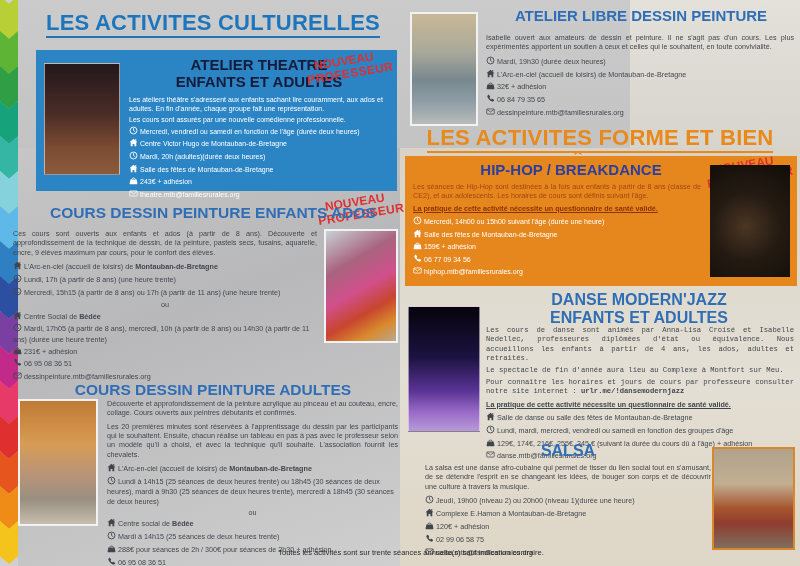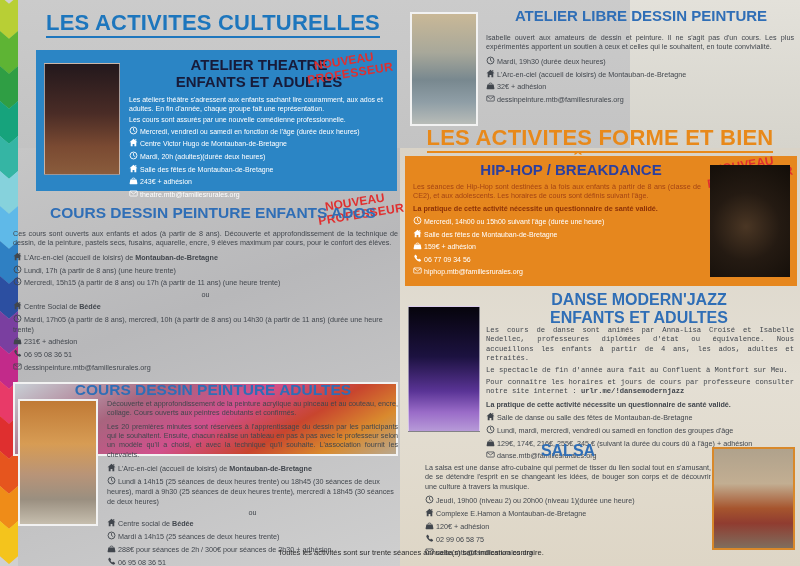--- a/index.html
+++ b/index.html
@@ -30,39 +30,39 @@
   .badge span{display:block;}
   .badge span:last-child{margin-left:9px;letter-spacing:.4px;}
 
   
   .content{color:#41464d;font-size:7.2px;line-height:1.3;}
   .content p{margin:0 0 4px 0;text-align:justify;}
   .drow{margin:1.5px 0;}
   .drow.sep{text-align:center;margin:1px 0;}
   .dicon{display:inline-block;width:11px;vertical-align:-1px;}
   .dicon svg{width:9px;height:9px;display:inline-block;}
-  .note{font-weight:bold;margin:3px 0 3px 0;}
+  .note{font-weight:bold;margin:3px 0 3px 0;text-decoration:underline;}
 
   .photo{box-sizing:border-box;}
 
   
   #theatre-box{position:absolute;left:36px;top:50px;width:361px;height:141px;background:#2b85c5;display:flex;gap:9px;padding:6px 8px;box-sizing:border-box;}
   #theatre-photo{flex:0 0 76px;height:112px;margin-top:7px;border:1px solid rgba(255,255,255,.55);
     background:linear-gradient(180deg,#23181c 0%,#4a2c26 45%,#7a4a32 75%,#8a5c3c 100%);}
   #theatre-right{flex:1;position:relative;}
   #theatre-title{color:#171b3a;font-weight:bold;font-size:15px;text-align:center;line-height:1.12;margin-top:1px;}
   #theatre-badge{position:absolute;right:-4px;top:-1px;}
   #theatre-right .content{color:#fff;margin-top:4px;}
   #theatre-right .content p{text-align:left;margin-bottom:2px;font-size:7px;}
   #theatre-right .drow{font-size:7px;}
 
   
   #sec2-badge{position:absolute;left:308px;top:196px;}
   #sec2-title{left:24px;top:204px;width:378px;font-size:15.5px;}
-  #sec2-body{position:absolute;left:13px;top:229px;width:385px;display:flex;gap:7px;flex-direction:column;}
+  #sec2-body{position:absolute;left:13px;top:229px;width:385px;display:flex;gap:7px;}
   #sec2-content{flex:1;}
   #dessin-enfants-photo{flex:0 0 74px;height:114px;border:2px solid #f2f2f2;
     background:linear-gradient(150deg,#c8d0d6 0%,#a8647e 30%,#d1508c 52%,#c8452e 70%,#d98a2e 85%,#b8a890 100%);}
 
   
   #sec3-title{left:24px;top:381px;width:378px;font-size:15.5px;}
   #sec3-body{position:absolute;left:18px;top:399px;width:380px;display:flex;gap:9px;}
   #dessin-adultes-photo{flex:0 0 80px;height:127px;border:2px solid #f2f2f2;
     background:linear-gradient(180deg,#c07a36 0%,#d79c54 35%,#b89478 60%,#9a8f80 80%,#c6beae 100%);}
   #sec3-content{flex:1;}
@@ -274,20 +274,23 @@
             </svg></span><span>Mardi, 19h30 (durée deux heures)</span></div>
         <div class="drow"><span class="dicon"><svg viewBox="0 0 12 12">
               <path d="M6 1 11.3 5.7H9.7V11H7.2V8H4.8V11H2.3V5.7H.7Z" fill="currentColor"></path>
               <rect x="8.3" y="1.5" width="1.4" height="2.1" fill="currentColor"></rect>
             </svg></span><span>L'Arc-en-ciel (accueil de loisirs) de Montauban-de-Bretagne</span></div>
         <div class="drow"><span class="dicon"><svg viewBox="0 0 12 12">
               <path d="M3.6 4.6C3.6 2.1 8.4 2.1 8.4 4.6" fill="none" stroke="currentColor" stroke-width="1.1"></path>
               <path d="M1.8 4.5h8.4l1 5.6c.1.5-.3.9-.8.9H1.6c-.5 0-.9-.4-.8-.9z" fill="currentColor"></path>
             </svg></span><span>32€ + adhésion</span></div>
         <div class="drow"><span class="dicon"><svg viewBox="0 0 12 12">
+              <path d="M2.9 1.3c.4-.4 1.1-.3 1.4.2l1 1.5c.3.4.2 1-.1 1.4l-.5.5c.4 1 1.3 1.9 2.3 2.3l.5-.5c.4-.4 1-.4 1.4-.1l1.5 1c.5.3.6 1 .2 1.4l-.7.7c-.4.4-1 .6-1.6.4C6 9.4 2.6 6 1.8 3.6c-.2-.6 0-1.2.4-1.6z" fill="currentColor"></path>
+            </svg></span><span>06 84 79 35 65</span></div>
+        <div class="drow"><span class="dicon"><svg viewBox="0 0 12 12">
               <rect x="1" y="2.6" width="10" height="6.8" rx=".7" fill="none" stroke="currentColor" stroke-width="1"></rect>
               <path d="M1.4 3.2 6 6.6l4.6-3.4" fill="none" stroke="currentColor" stroke-width="1"></path>
             </svg></span><span>dessinpeinture.mtb@famillesrurales.org</span></div>
       </div>
   </div>
 
   <div class="main-heading" id="h-forme"><span>LES ACTIVITES FORME ET BIEN ÊTRE</span></div>
 
   <div id="hip-box">
     <div id="hip-title">HIP-HOP / BREAKDANCE</div>
@@ -326,21 +329,21 @@
   </div>
 
   <div class="sec-title" id="jazz-title">
     <div>DANSE MODERN'JAZZ</div>
     <div>ENFANTS ET ADULTES</div>
   </div>
   <div class="photo" id="modernjazz-photo"></div>
   <div class="content" id="jazz-content">
     <div>
         <p>Les cours de danse sont animés par Anna-Lisa Croisé et Isabelle Nedellec, professeures diplômées d'état ou équivalence. Nous accueillons les enfants à partir de 4 ans, les ados, adultes et retraités.</p>
-        <p>Le spectacle de fin d'année aura fait au Confluent à Montfort sur Meu.</p>
+        <p>Le spectacle de fin d'année aura lieu au Complexe à Montfort sur Meu.</p>
         <p>Pour connaître les horaires et jours de cours par professeure consulter notre site internet : <b>urlr.me/!dansemodernjazz</b></p>
       </div>
     <div class="note">La pratique de cette activité nécessite un questionnaire de santé validé.</div>
     <div>
         <div class="drow"><span class="dicon"><svg viewBox="0 0 12 12">
               <path d="M6 1 11.3 5.7H9.7V11H7.2V8H4.8V11H2.3V5.7H.7Z" fill="currentColor"></path>
               <rect x="8.3" y="1.5" width="1.4" height="2.1" fill="currentColor"></rect>
             </svg></span><span>Salle de danse ou salle des fêtes de Montauban-de-Bretagne</span></div>
         <div class="drow"><span class="dicon"><svg viewBox="0 0 12 12">
               <circle cx="6" cy="6" r="4.6" fill="none" stroke="currentColor" stroke-width="1.2"></circle>

